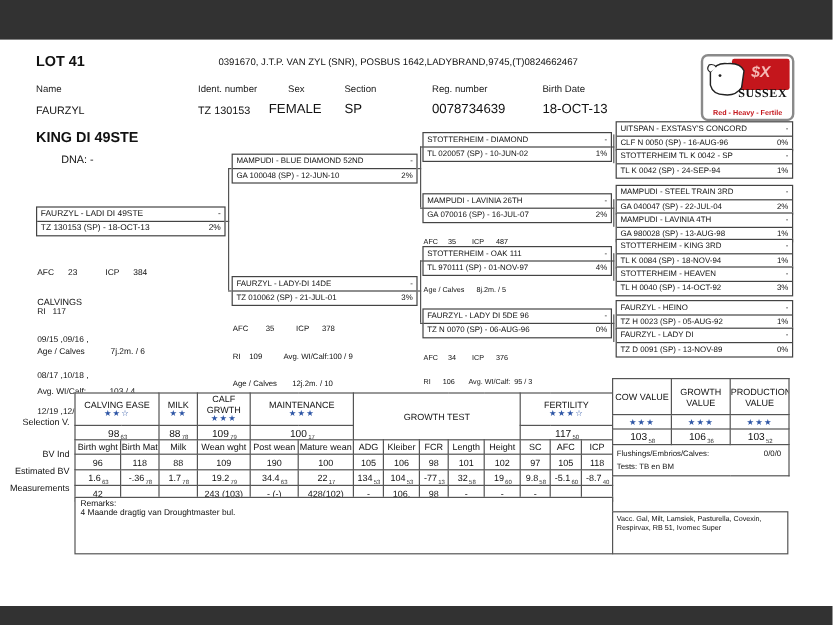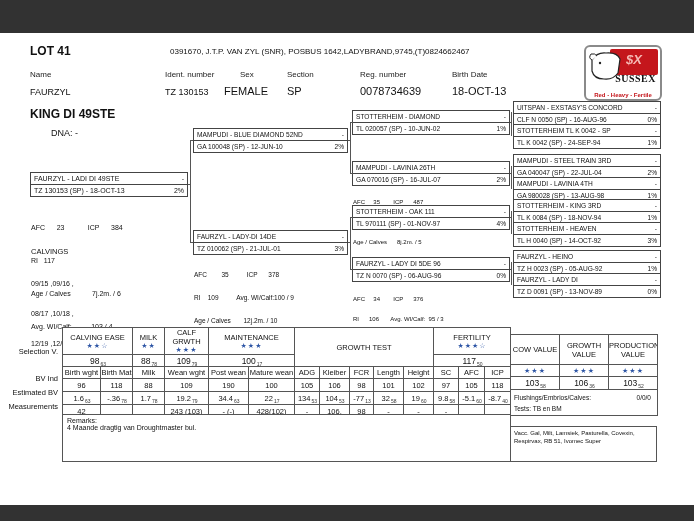--- a/index.html
+++ b/index.html
@@ -51,21 +51,21 @@
 </style>
 </head>
 <body>
 
 <div id="stage">
 
   <div class="bar" style="top:0;height:33px;"></div>
   <div class="bar" style="top:505px;height:16px;"></div>
 
   <div class="abs lot" style="left:30px;top:44px;">LOT 41</div>
-  <div class="abs breeder" style="left:170px;top:47px;text-align:center;">0391670, J.T.P. VAN ZYL (SNR), POSBUS 1642,LADYBRAND,9745,(T)0824662467</div>
+  <div class="abs breeder" style="left:182px;top:47px;text-align:center;">0391670, J.T.P. VAN ZYL (SNR), POSBUS 1642,LADYBRAND,9745,(T)0824662467</div>
 
   <div class="abs flabel" style="left:30px;top:70px;">Name</div>
   <div class="abs flabel" style="left:165px;top:70px;">Ident. number</div>
   <div class="abs flabel" style="left:240px;top:70px;">Sex</div>
   <div class="abs flabel" style="left:287px;top:70px;">Section</div>
   <div class="abs flabel" style="left:360px;top:70px;">Reg. number</div>
   <div class="abs flabel" style="left:452px;top:70px;">Birth Date</div>
 
   <div class="abs fval" style="left:30px;top:87px;">FAURZYL</div>
   <div class="abs fval" style="left:165px;top:87px;">TZ 130153</div>
@@ -410,21 +410,21 @@
       <td>98</td>
       <td>-</td>
       <td>-</td>
       <td>-</td>
       <td></td>
       <td></td>
     </tr>
   </tbody>
     </table>
 
-  <table class="stats" style="left:510px;top:334px;width:147px;">
+  <table class="stats" style="left:510px;top:315px;width:147px;">
     <colgroup>
         <col style="width:49px">
         <col style="width:49px">
         <col style="width:49px">
       </colgroup>
     <tbody>
         <tr style="height:30px;">
       <td class="grp">COW VALUE</td>
       <td class="grp">GROWTH VALUE</td>
       <td class="grp">PRODUCTION VALUE</td>

